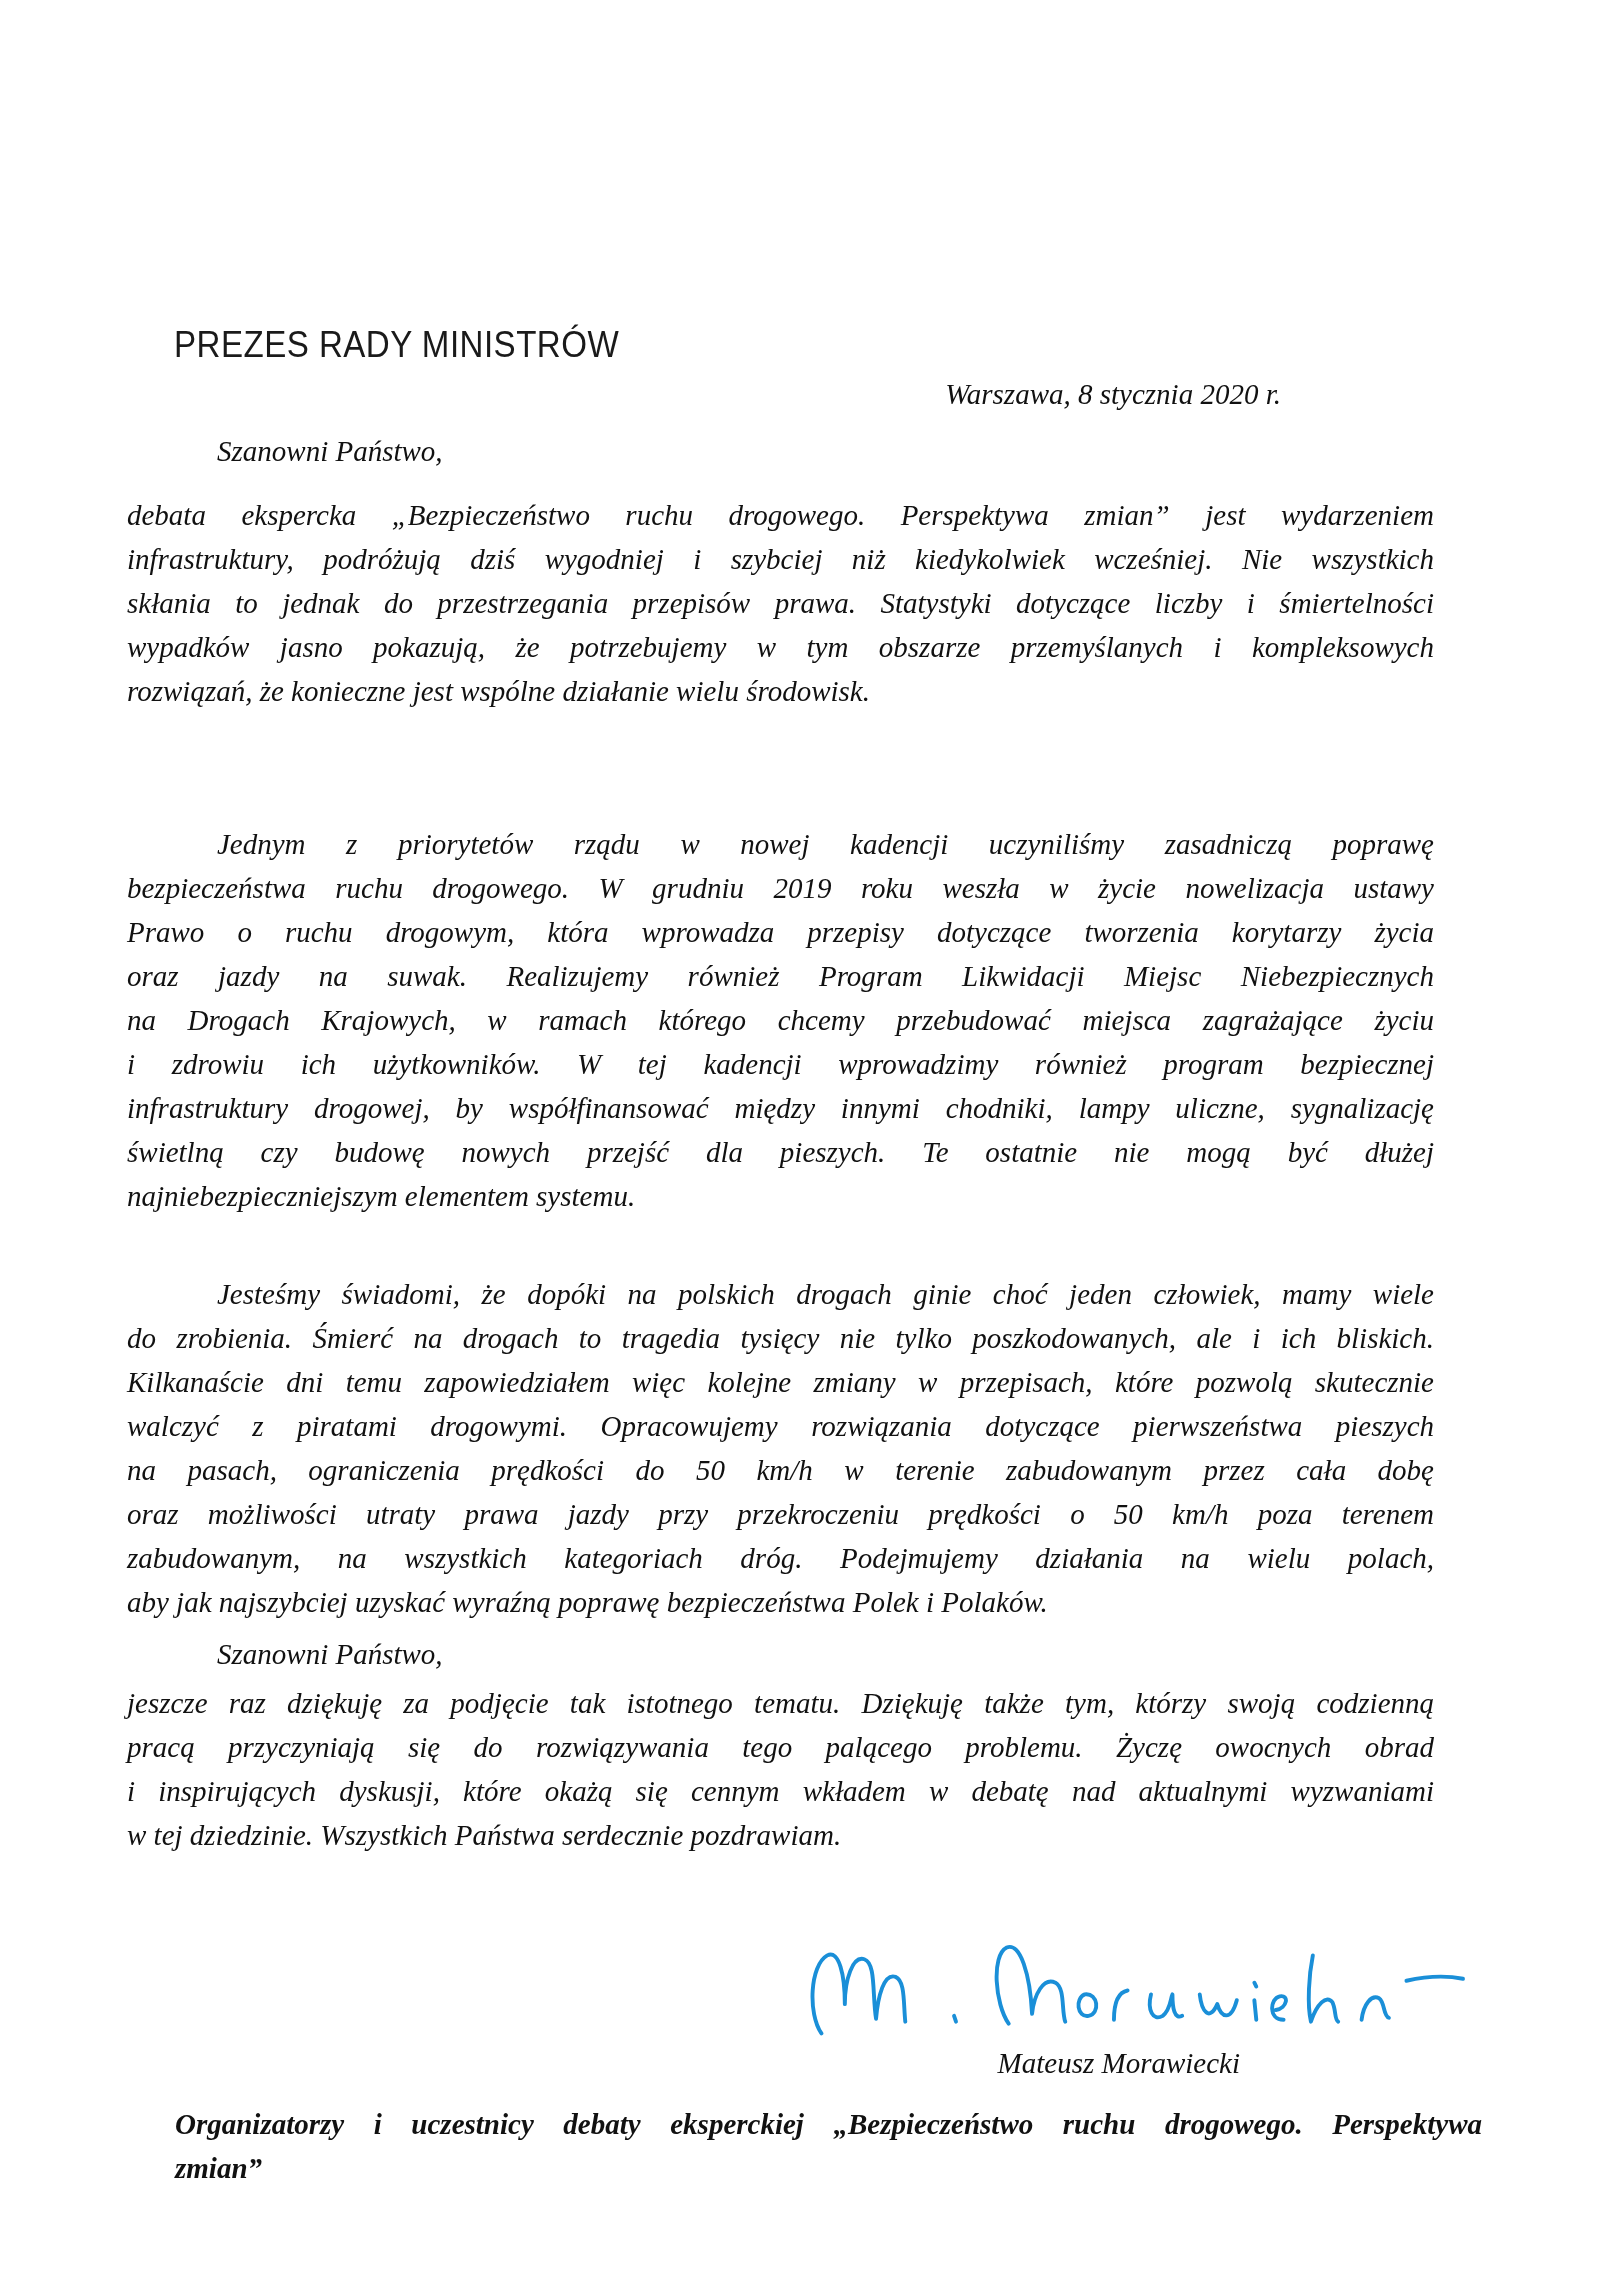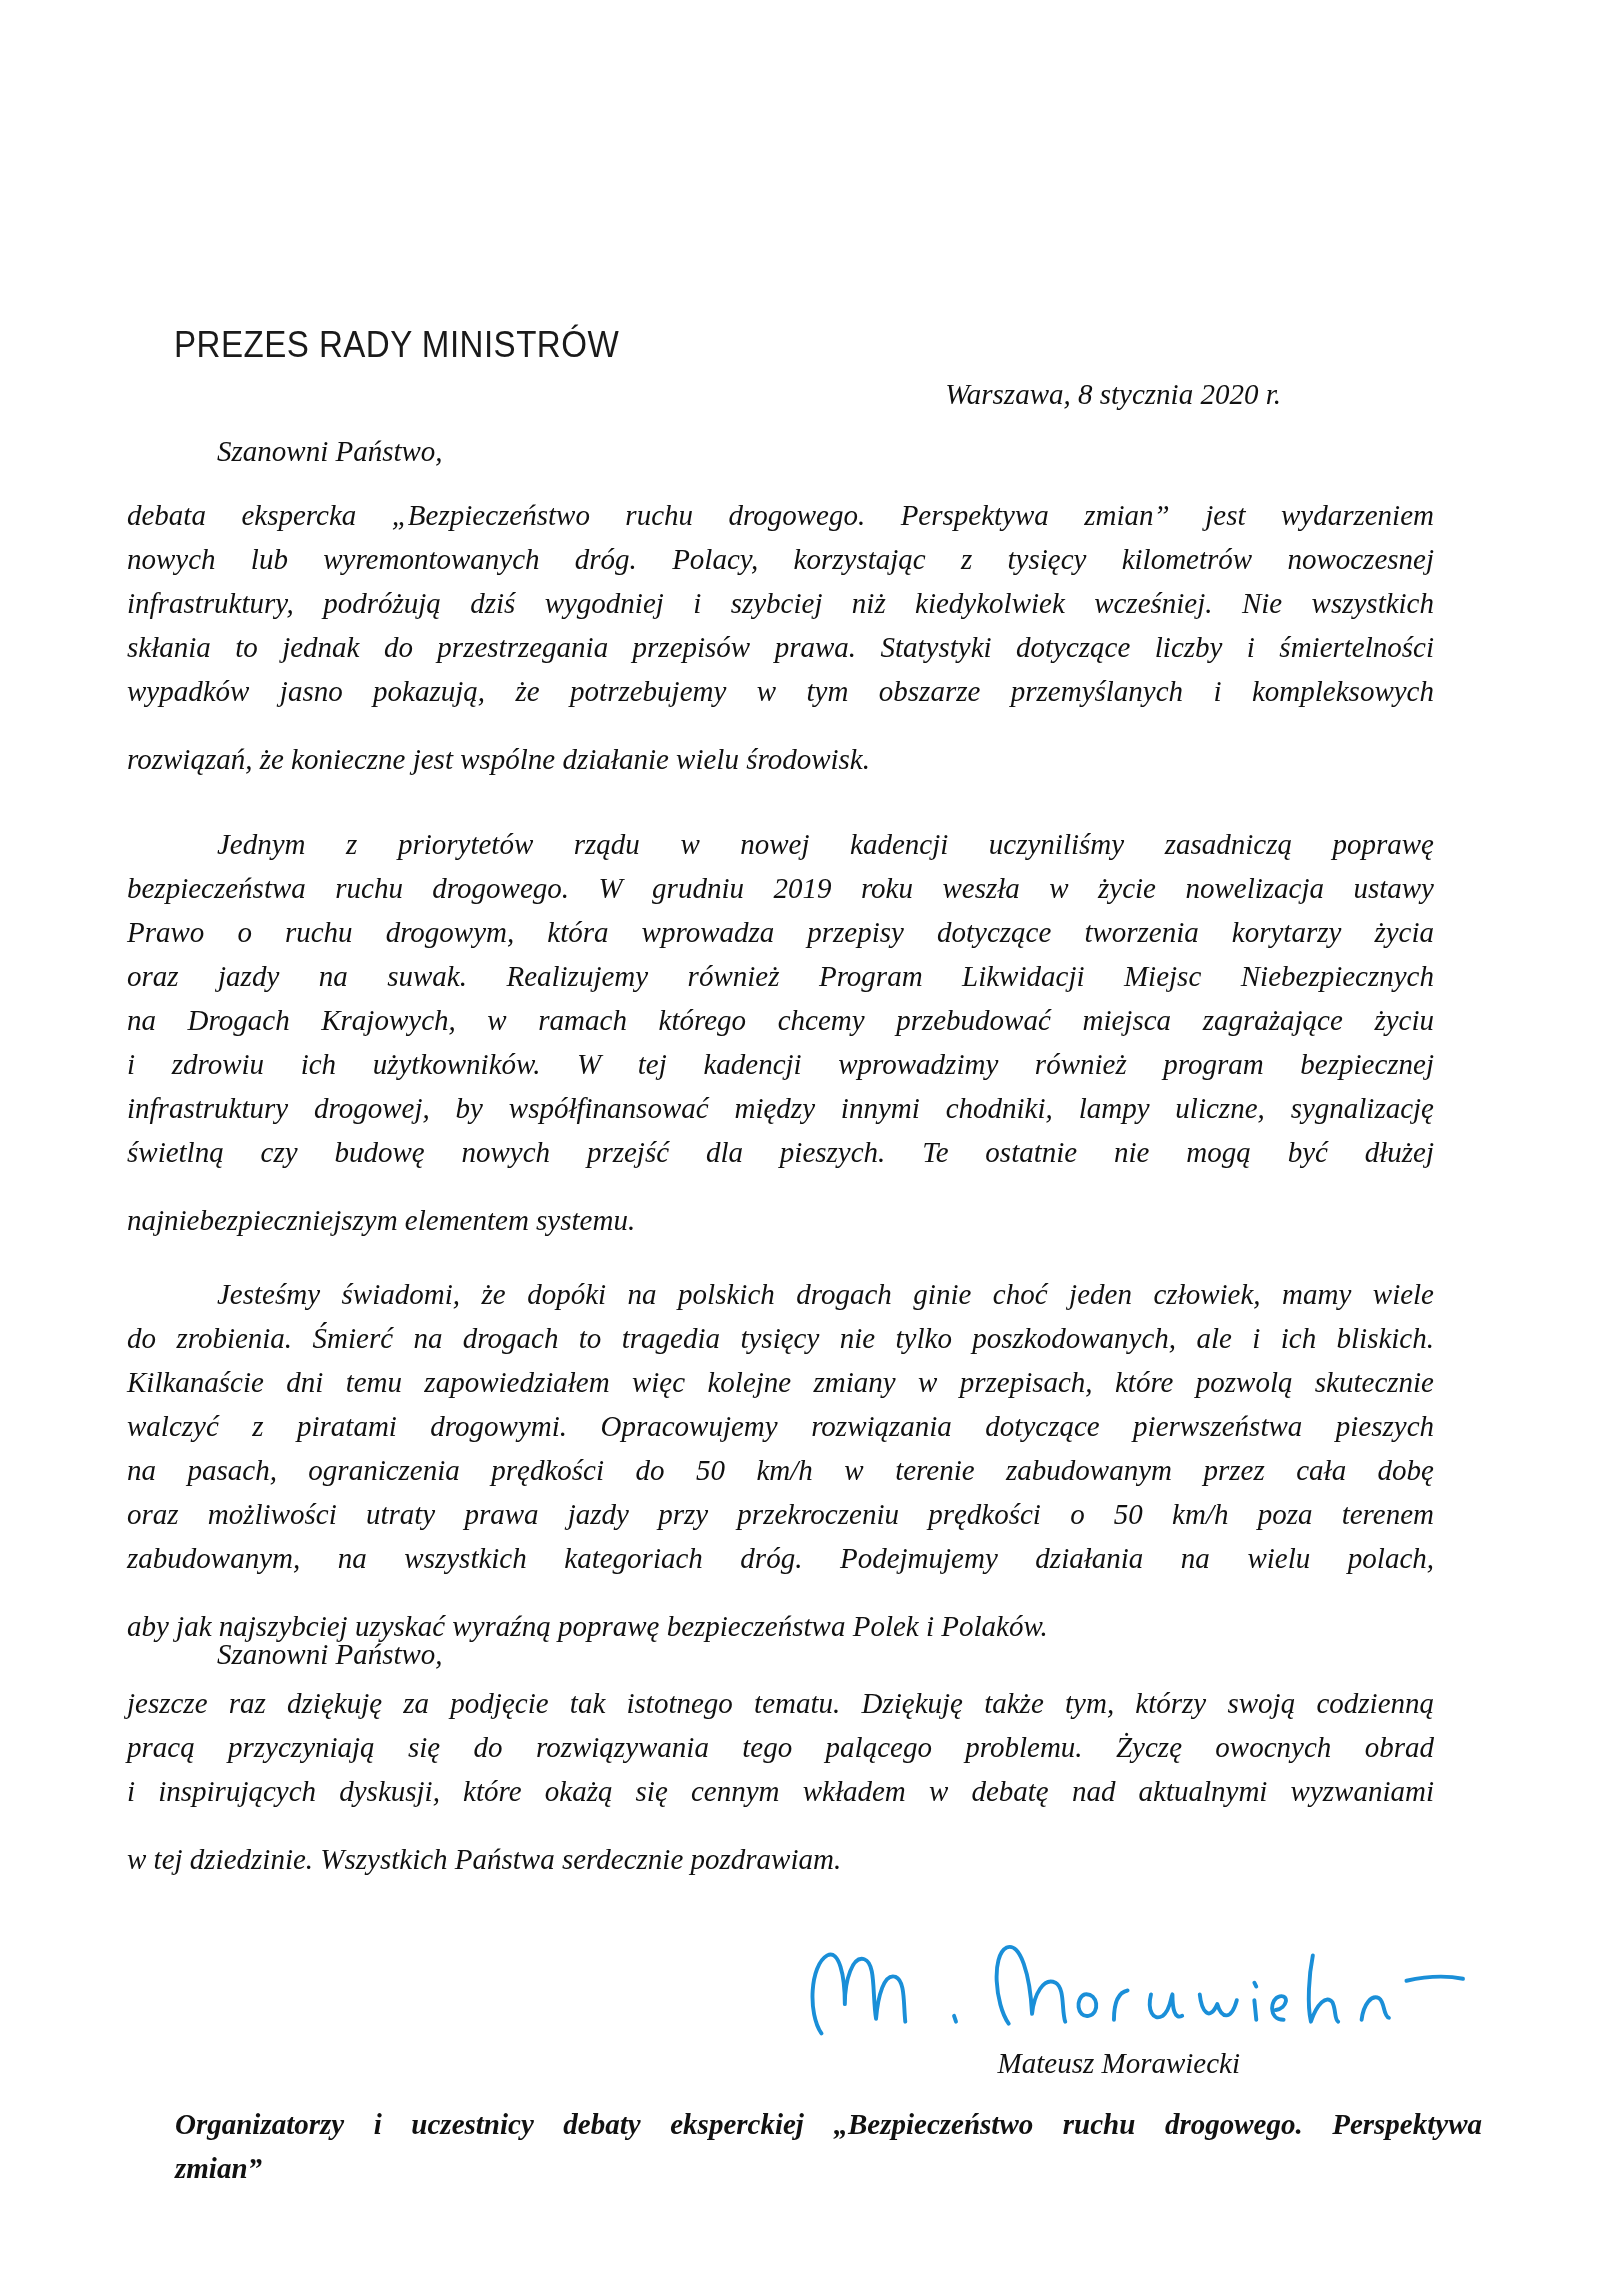--- a/index.html
+++ b/index.html
@@ -64,21 +64,20 @@
     }
     .para .line {
       display: block;
       text-align: justify;
       text-align-last: justify;
       white-space: nowrap;
       height: 44px;
     }
     .para .line.last {
       text-align-last: left;
-      margin-top: 24px;
     }
     .para .line.indent {
       padding-left: 90px;
     }
     .p1 { top: 493px; }
     .p2 { top: 822px; }
     .p3 { top: 1272px; }
     .p4 { top: 1681px; }
     .signature {
       position: absolute;
@@ -123,21 +122,20 @@
 <div class="page">
 
   <div class="letterhead">PREZES RADY MINISTRÓW</div>
 
   <div class="date">Warszawa, 8 stycznia 2020 r.</div>
 
   <div class="salutation first">Szanowni Państwo,</div>
 
   <div class="para p1">
     <span class="line">debata ekspercka „Bezpieczeństwo ruchu drogowego. Perspektywa zmian” jest wydarzeniem</span>
-    <span class="line">nowych lub wyremontowanych dróg. Polacy, korzystając z tysięcy kilometrów nowoczesnej</span>
     <span class="line">infrastruktury, podróżują dziś wygodniej i szybciej niż kiedykolwiek wcześniej. Nie wszystkich</span>
     <span class="line">skłania to jednak do przestrzegania przepisów prawa. Statystyki dotyczące liczby i śmiertelności</span>
     <span class="line">wypadków jasno pokazują, że potrzebujemy w tym obszarze przemyślanych i kompleksowych</span>
     <span class="line last">rozwiązań, że konieczne jest wspólne działanie wielu środowisk.</span>
   </div>
 
   <div class="para p2">
     <span class="line indent">Jednym z priorytetów rządu w nowej kadencji uczyniliśmy zasadniczą poprawę</span>
     <span class="line">bezpieczeństwa ruchu drogowego. W grudniu 2019 roku weszła w życie nowelizacja ustawy</span>
     <span class="line">Prawo o ruchu drogowym, która wprowadza przepisy dotyczące tworzenia korytarzy życia</span>

